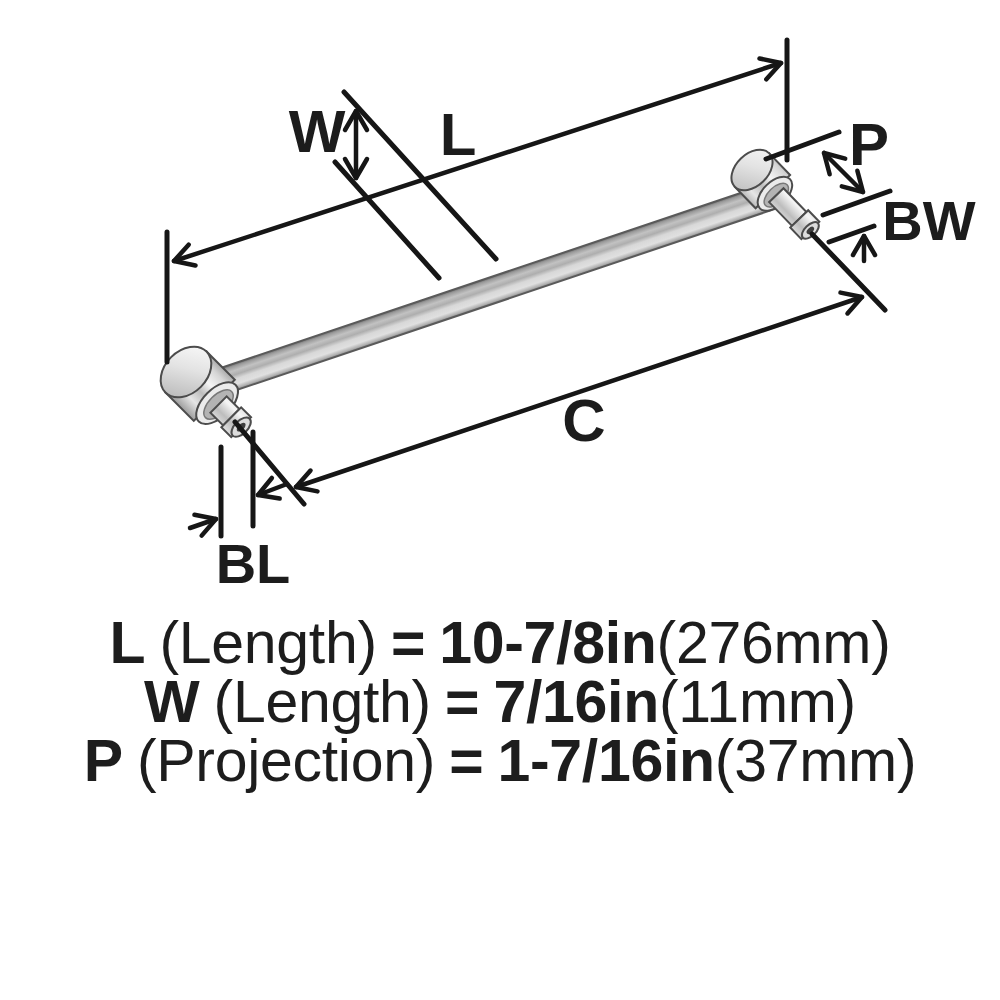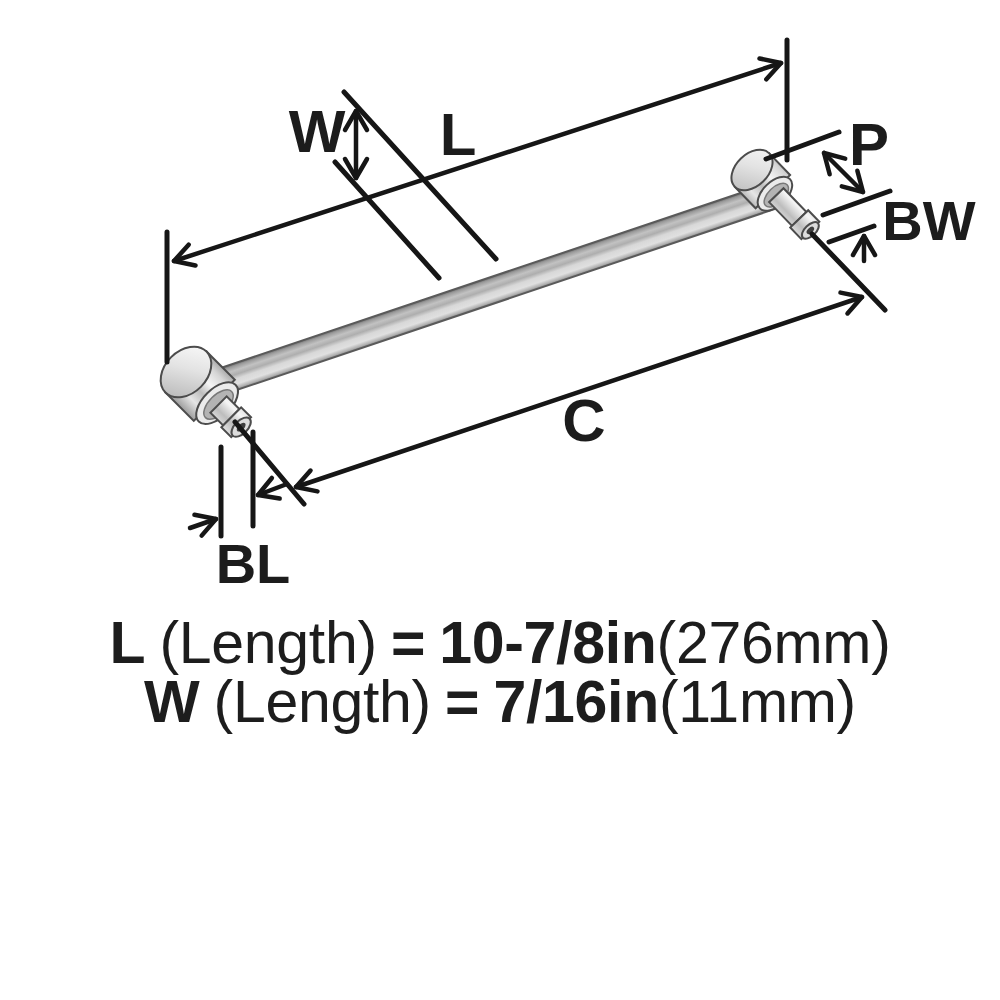--- a/index.html
+++ b/index.html
@@ -137,14 +137,17 @@
     <text class="dim-label" x="253" y="583" font-size="56" text-anchor="middle">BL</text>
   </svg>
 
   <div class="specs">
     <div class="spec-row">
       <span class="code">L</span><span class="name">(Length)</span><span class="eq">=</span><span class="inch">10-7/8in</span><span class="mm">(276mm)</span>
     </div>
     <div class="spec-row">
       <span class="code">W</span><span class="name">(Length)</span><span class="eq">=</span><span class="inch">7/16in</span><span class="mm">(11mm)</span>
     </div>
+    <div class="spec-row">
+      <span class="code">P</span><span class="name">(Projection)</span><span class="eq">=</span><span class="inch">1-7/16in</span><span class="mm">(37mm)</span>
+    </div>
   </div>
 </div>
 
 </body></html>

